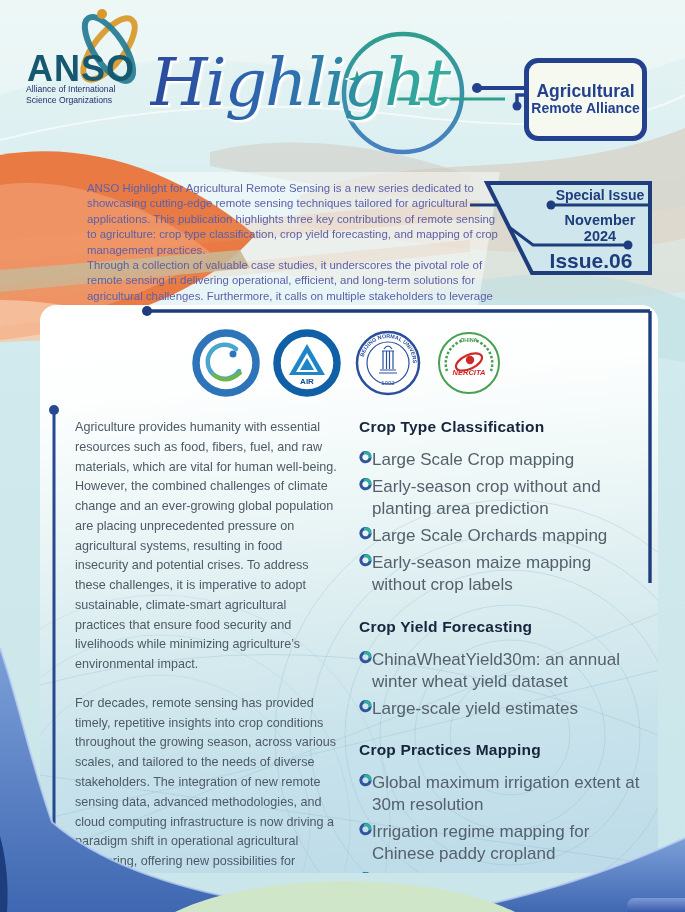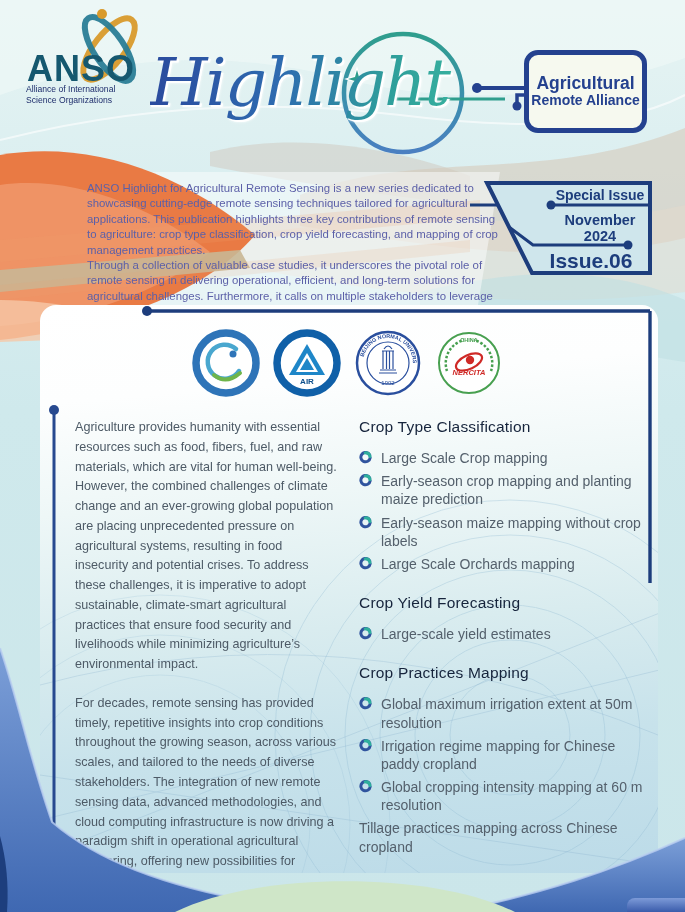--- a/index.html
+++ b/index.html
@@ -17,44 +17,44 @@
 
   
   .script-layer{position:absolute;left:150px;top:44px;width:380px;height:110px;
     font-family:"DejaVu Serif",serif;font-style:italic;font-weight:normal;
     font-size:66px;letter-spacing:-2px;white-space:nowrap;}
   .script-white{color:#ffffff;transform:translate(2px,2px);text-shadow:0 0 3px rgba(255,255,255,.9);}
   .script-grad{background:linear-gradient(95deg,#2b4d9f 4%,#2e6bb0 34%,#2f9e9b 62%,#3ab9a0 88%);
     -webkit-background-clip:text;background-clip:text;color:transparent;}
 
   
-  .topic-badge{position:absolute;left:524px;top:50px;width:123px;height:83px;
+  .topic-badge{position:absolute;left:524px;top:58px;width:123px;height:83px;
     box-sizing:border-box;border:5px solid #24418f;border-radius:14px;
     background:#f6f9ef;display:flex;flex-direction:column;justify-content:center;
     align-items:center;line-height:1.12;}
   .topic-badge .l1{font-size:17.5px;font-weight:800;color:#24418f;}
   .topic-badge .l2{font-size:14px;font-weight:700;color:#24418f;}
 
   
   .issue-svg text{font-family:"Liberation Sans",sans-serif;fill:#1d3d7c;}
 
   
   .card{position:absolute;left:40px;top:305px;width:618px;height:568px;
     border-radius:16px;overflow:hidden;
     background:linear-gradient(175deg,#ffffff 0%,#fdfefe 16%,#eef7f7 34%,#d9ecef 56%,#c7e2eb 76%,#bcdbe8 100%);}
   .logo-row{position:absolute;left:152px;top:24px;display:flex;gap:13px;align-items:center;}
 
   .columns{position:absolute;left:35px;top:113px;width:574px;display:flex;gap:22px;}
   .col-left{width:262px;font-size:12.6px;line-height:1.57;color:#4d5a66;}
   .col-left p{margin:0 0 19px 0;}
   .col-right{flex:1;}
-  .col-right h3{margin:0 0 13px 0;font-size:15.5px;font-weight:400;color:#16243c;letter-spacing:.2px;}
+  .col-right h3{margin:0 0 13px 0;font-size:15.5px;font-weight:700;color:#16243c;letter-spacing:.2px;}
   .col-right ul{list-style:none;margin:0 0 21px 0;padding:0;}
-  .col-right li{display:flex;gap:9px;align-items:flex-start;margin:0 0 5px 0;
-    font-size:14px;line-height:1.3;color:#54606c;}
+  .col-right li{display:flex;align-items:flex-start;margin:0 0 5px 0;
+    font-size:17px;line-height:1.3;color:#54606c;}
   .col-right li .bullet{width:13px;height:13px;flex:none;margin-top:2px;}
 
   
   .intro{position:absolute;left:87px;top:181px;width:414px;font-size:11.4px;
     line-height:1.35;color:#5c60a8;}
   .intro p{margin:0;}
 
   
   .page-tab{position:absolute;left:627px;top:898px;width:66px;height:14px;
     border-radius:8px 8px 0 0;background:linear-gradient(180deg,#7d9bd8,#3a5cab);}
@@ -216,59 +216,66 @@
                   <path d="M16.5 6.2 A7.2 7.2 0 1 0 17.2 10.5" fill="none" stroke="#30549e" stroke-width="4.6" stroke-linecap="round"></path>
                   <path d="M9.5 2.9 A7.2 7.2 0 0 1 17 8.6" fill="none" stroke="#2fae9d" stroke-width="4.6" stroke-linecap="round"></path>
                 </svg>
                 <span>Large Scale Crop mapping</span>
               </li>
               <li>
                 <svg class="bullet" viewBox="0 0 20 20">
                   <path d="M16.5 6.2 A7.2 7.2 0 1 0 17.2 10.5" fill="none" stroke="#30549e" stroke-width="4.6" stroke-linecap="round"></path>
                   <path d="M9.5 2.9 A7.2 7.2 0 0 1 17 8.6" fill="none" stroke="#2fae9d" stroke-width="4.6" stroke-linecap="round"></path>
                 </svg>
-                <span>Early-season crop mapping and planting maize prediction</span>
+                <span>Early-season crop without and planting area prediction</span>
+              </li>
+              <li>
+                <svg class="bullet" viewBox="0 0 20 20">
+                  <path d="M16.5 6.2 A7.2 7.2 0 1 0 17.2 10.5" fill="none" stroke="#30549e" stroke-width="4.6" stroke-linecap="round"></path>
+                  <path d="M9.5 2.9 A7.2 7.2 0 0 1 17 8.6" fill="none" stroke="#2fae9d" stroke-width="4.6" stroke-linecap="round"></path>
+                </svg>
+                <span>Large Scale Orchards mapping</span>
               </li>
               <li>
                 <svg class="bullet" viewBox="0 0 20 20">
                   <path d="M16.5 6.2 A7.2 7.2 0 1 0 17.2 10.5" fill="none" stroke="#30549e" stroke-width="4.6" stroke-linecap="round"></path>
                   <path d="M9.5 2.9 A7.2 7.2 0 0 1 17 8.6" fill="none" stroke="#2fae9d" stroke-width="4.6" stroke-linecap="round"></path>
                 </svg>
                 <span>Early-season maize mapping without crop labels</span>
-              </li>
-              <li>
-                <svg class="bullet" viewBox="0 0 20 20">
-                  <path d="M16.5 6.2 A7.2 7.2 0 1 0 17.2 10.5" fill="none" stroke="#30549e" stroke-width="4.6" stroke-linecap="round"></path>
-                  <path d="M9.5 2.9 A7.2 7.2 0 0 1 17 8.6" fill="none" stroke="#2fae9d" stroke-width="4.6" stroke-linecap="round"></path>
-                </svg>
-                <span>Large Scale Orchards mapping</span>
               </li>
             </ul>
         </section>
         <section>
           <h3>Crop Yield Forecasting</h3>
           <ul>
               <li>
                 <svg class="bullet" viewBox="0 0 20 20">
                   <path d="M16.5 6.2 A7.2 7.2 0 1 0 17.2 10.5" fill="none" stroke="#30549e" stroke-width="4.6" stroke-linecap="round"></path>
                   <path d="M9.5 2.9 A7.2 7.2 0 0 1 17 8.6" fill="none" stroke="#2fae9d" stroke-width="4.6" stroke-linecap="round"></path>
                 </svg>
+                <span>ChinaWheatYield30m: an annual winter wheat yield dataset</span>
+              </li>
+              <li>
+                <svg class="bullet" viewBox="0 0 20 20">
+                  <path d="M16.5 6.2 A7.2 7.2 0 1 0 17.2 10.5" fill="none" stroke="#30549e" stroke-width="4.6" stroke-linecap="round"></path>
+                  <path d="M9.5 2.9 A7.2 7.2 0 0 1 17 8.6" fill="none" stroke="#2fae9d" stroke-width="4.6" stroke-linecap="round"></path>
+                </svg>
                 <span>Large-scale yield estimates</span>
               </li>
             </ul>
         </section>
         <section>
           <h3>Crop Practices Mapping</h3>
           <ul>
               <li>
                 <svg class="bullet" viewBox="0 0 20 20">
                   <path d="M16.5 6.2 A7.2 7.2 0 1 0 17.2 10.5" fill="none" stroke="#30549e" stroke-width="4.6" stroke-linecap="round"></path>
                   <path d="M9.5 2.9 A7.2 7.2 0 0 1 17 8.6" fill="none" stroke="#2fae9d" stroke-width="4.6" stroke-linecap="round"></path>
                 </svg>
-                <span>Global maximum irrigation extent at 50m resolution</span>
+                <span>Global maximum irrigation extent at 30m resolution</span>
               </li>
               <li>
                 <svg class="bullet" viewBox="0 0 20 20">
                   <path d="M16.5 6.2 A7.2 7.2 0 1 0 17.2 10.5" fill="none" stroke="#30549e" stroke-width="4.6" stroke-linecap="round"></path>
                   <path d="M9.5 2.9 A7.2 7.2 0 0 1 17 8.6" fill="none" stroke="#2fae9d" stroke-width="4.6" stroke-linecap="round"></path>
                 </svg>
                 <span>Irrigation regime mapping for Chinese paddy cropland</span>
               </li>
               <li>
                 <svg class="bullet" viewBox="0 0 20 20">

